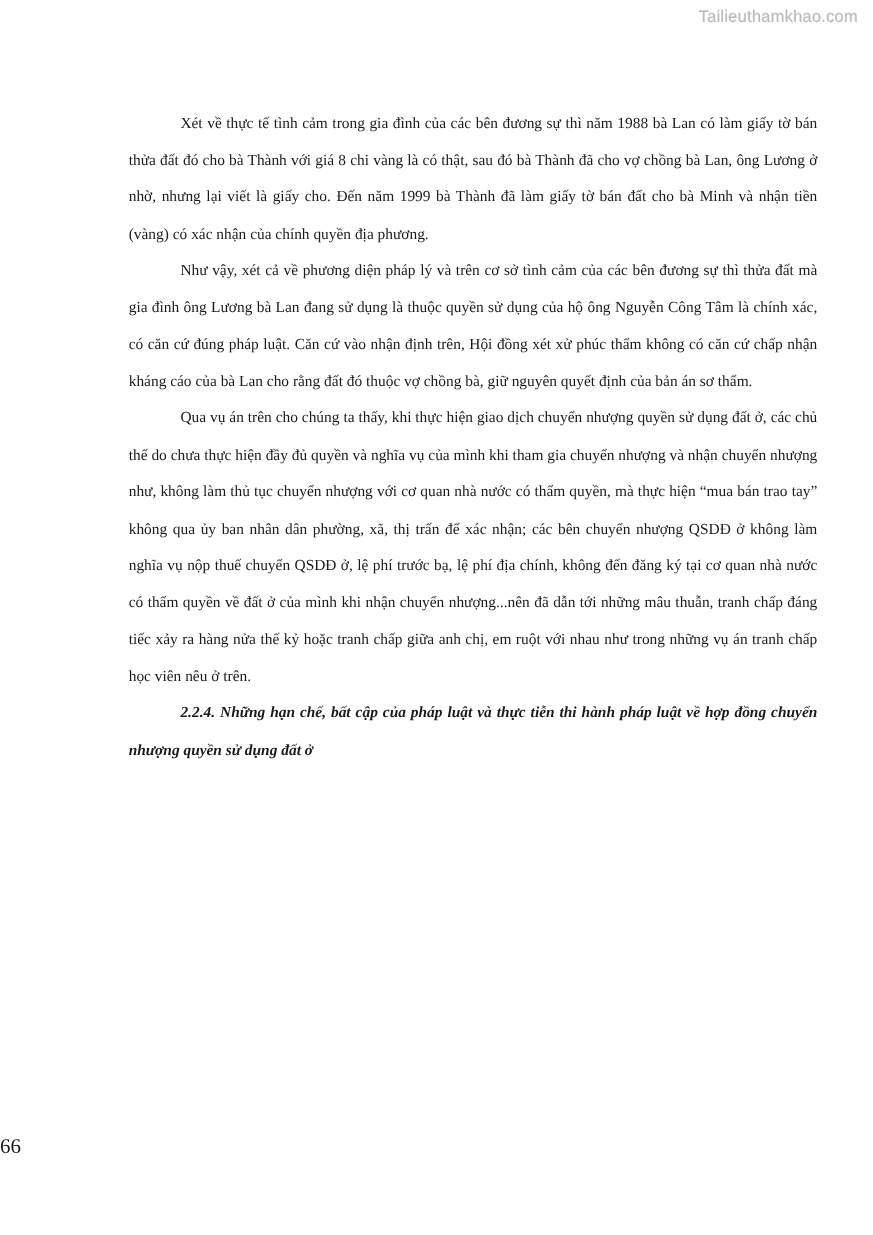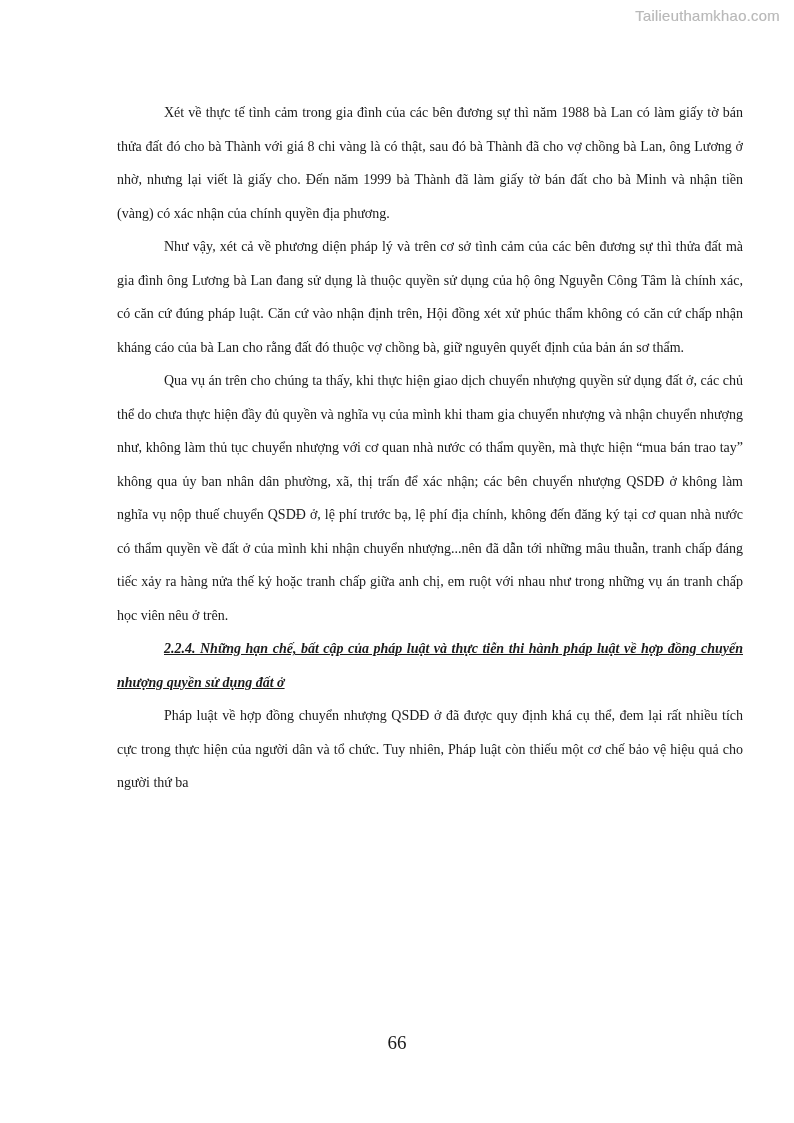--- a/index.html
+++ b/index.html
@@ -36,42 +36,40 @@
     text-align: justify;
   }
   .content p {
     margin: 0;
     padding: 0;
     text-indent: 47px;
   }
   .content p.heading {
     font-weight: bold;
     font-style: italic;
-    text-decoration: underline;
   }
   .page-number {
     position: absolute;
     left: 0;
     width: 794px;
     top: 1032px;
-    text-align: center;
+    text-align: left;
     font-size: 19px;
     color: #1a1a1a;
   }
 </style>
 </head>
 <body>
 
 <div class="page">
 
   <div class="watermark">Tailieuthamkhao.com</div>
 
   <div class="content">
     <p>Xét về thực tế tình cảm trong gia đình của các bên đương sự thì năm 1988 bà Lan có làm giấy tờ bán thửa đất đó cho bà Thành với giá 8 chi vàng là có thật, sau đó bà Thành đã cho vợ chồng bà Lan, ông Lương ở nhờ, nhưng lại viết là giấy cho. Đến năm 1999 bà Thành đã làm giấy tờ bán đất cho bà Minh và nhận tiền (vàng) có xác nhận của chính quyền địa phương.</p>
     <p>Như vậy, xét cả về phương diện pháp lý và trên cơ sở tình cảm của các bên đương sự thì thửa đất mà gia đình ông Lương bà Lan đang sử dụng là thuộc quyền sử dụng của hộ ông Nguyễn Công Tâm là chính xác, có căn cứ đúng pháp luật. Căn cứ vào nhận định trên, Hội đồng xét xử phúc thẩm không có căn cứ chấp nhận kháng cáo của bà Lan cho rằng đất đó thuộc vợ chồng bà, giữ nguyên quyết định của bản án sơ thẩm.</p>
     <p>Qua vụ án trên cho chúng ta thấy, khi thực hiện giao dịch chuyển nhượng quyền sử dụng đất ở, các chủ thể do chưa thực hiện đầy đủ quyền và nghĩa vụ của mình khi tham gia chuyển nhượng và nhận chuyển nhượng  như, không làm thủ tục chuyển nhượng với cơ quan nhà nước có thẩm quyền, mà thực hiện “mua bán trao tay” không qua ủy ban nhân dân phường, xã, thị trấn để xác nhận; các bên chuyển nhượng QSDĐ ở không làm nghĩa vụ nộp thuế chuyển QSDĐ ở, lệ phí trước bạ, lệ phí địa chính, không đến đăng ký tại cơ quan nhà nước có thẩm quyền về đất ở của mình khi nhận chuyển nhượng...nên đã dẫn tới những mâu thuẫn, tranh chấp đáng tiếc xảy ra hàng nửa thế kỷ hoặc tranh chấp giữa anh chị, em ruột với nhau như trong những vụ án tranh chấp học viên nêu ở trên.</p>
     <p class="heading">2.2.4. Những hạn chế, bất cập của pháp luật và thực tiễn thi hành pháp luật về hợp đồng chuyển nhượng quyền sử dụng đất ở</p>
-    <p>Pháp luật về hợp đồng chuyển nhượng QSDĐ ở đã được quy định khá cụ thể, đem lại rất nhiều tích cực trong thực hiện của người dân và tổ chức. Tuy nhiên, Pháp luật còn thiếu một cơ chế bảo vệ hiệu quả cho người thứ ba</p>
   </div>
 
   <div class="page-number">66</div>
 
 </div>
 
 </body></html>

